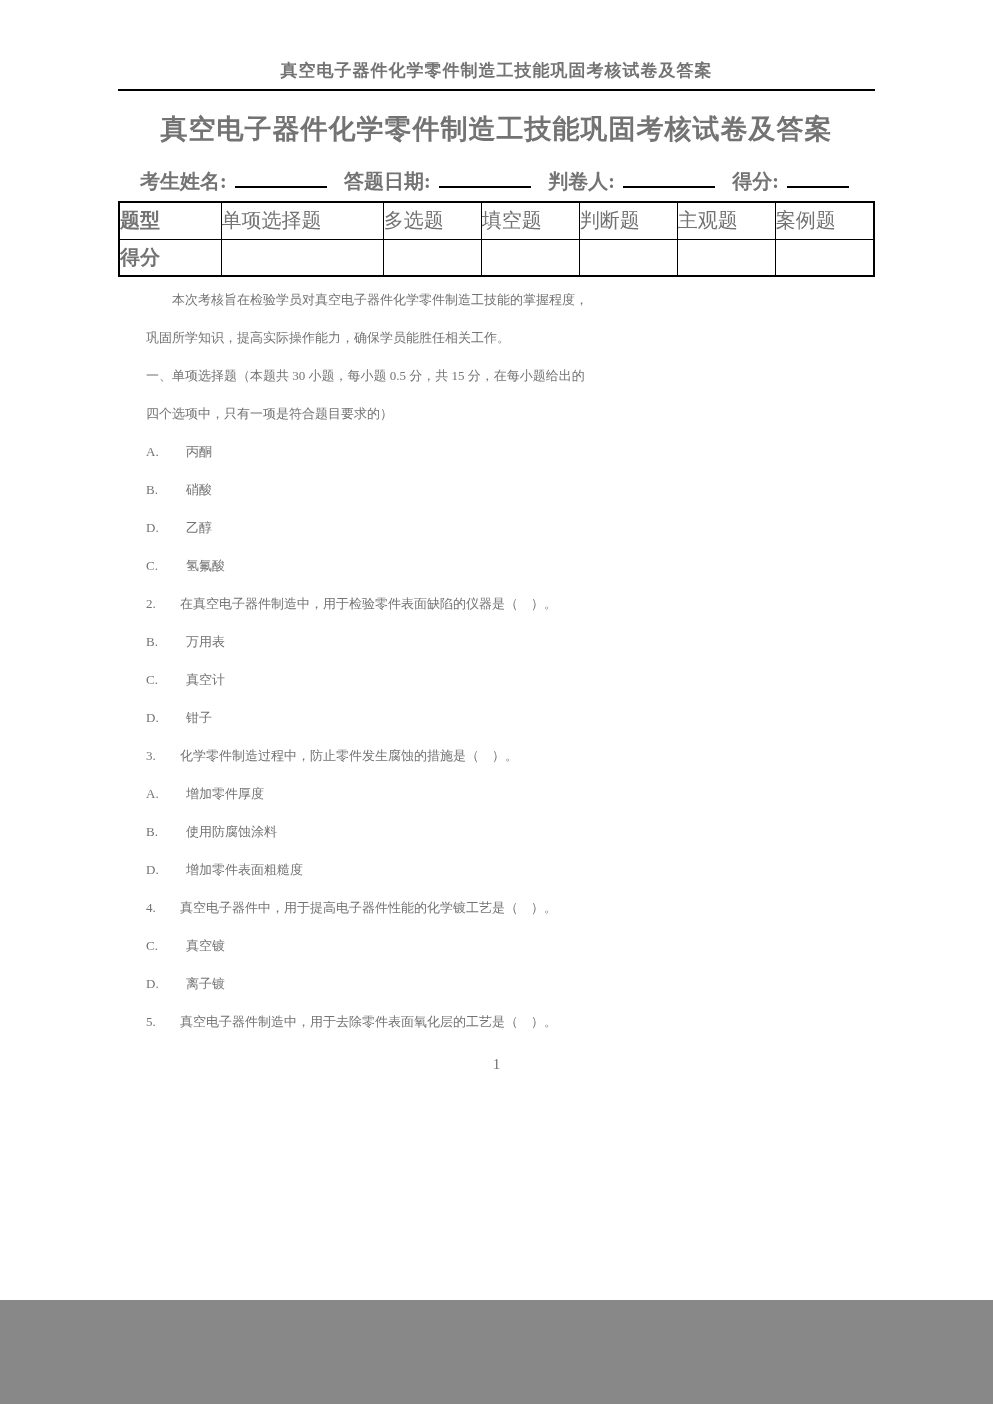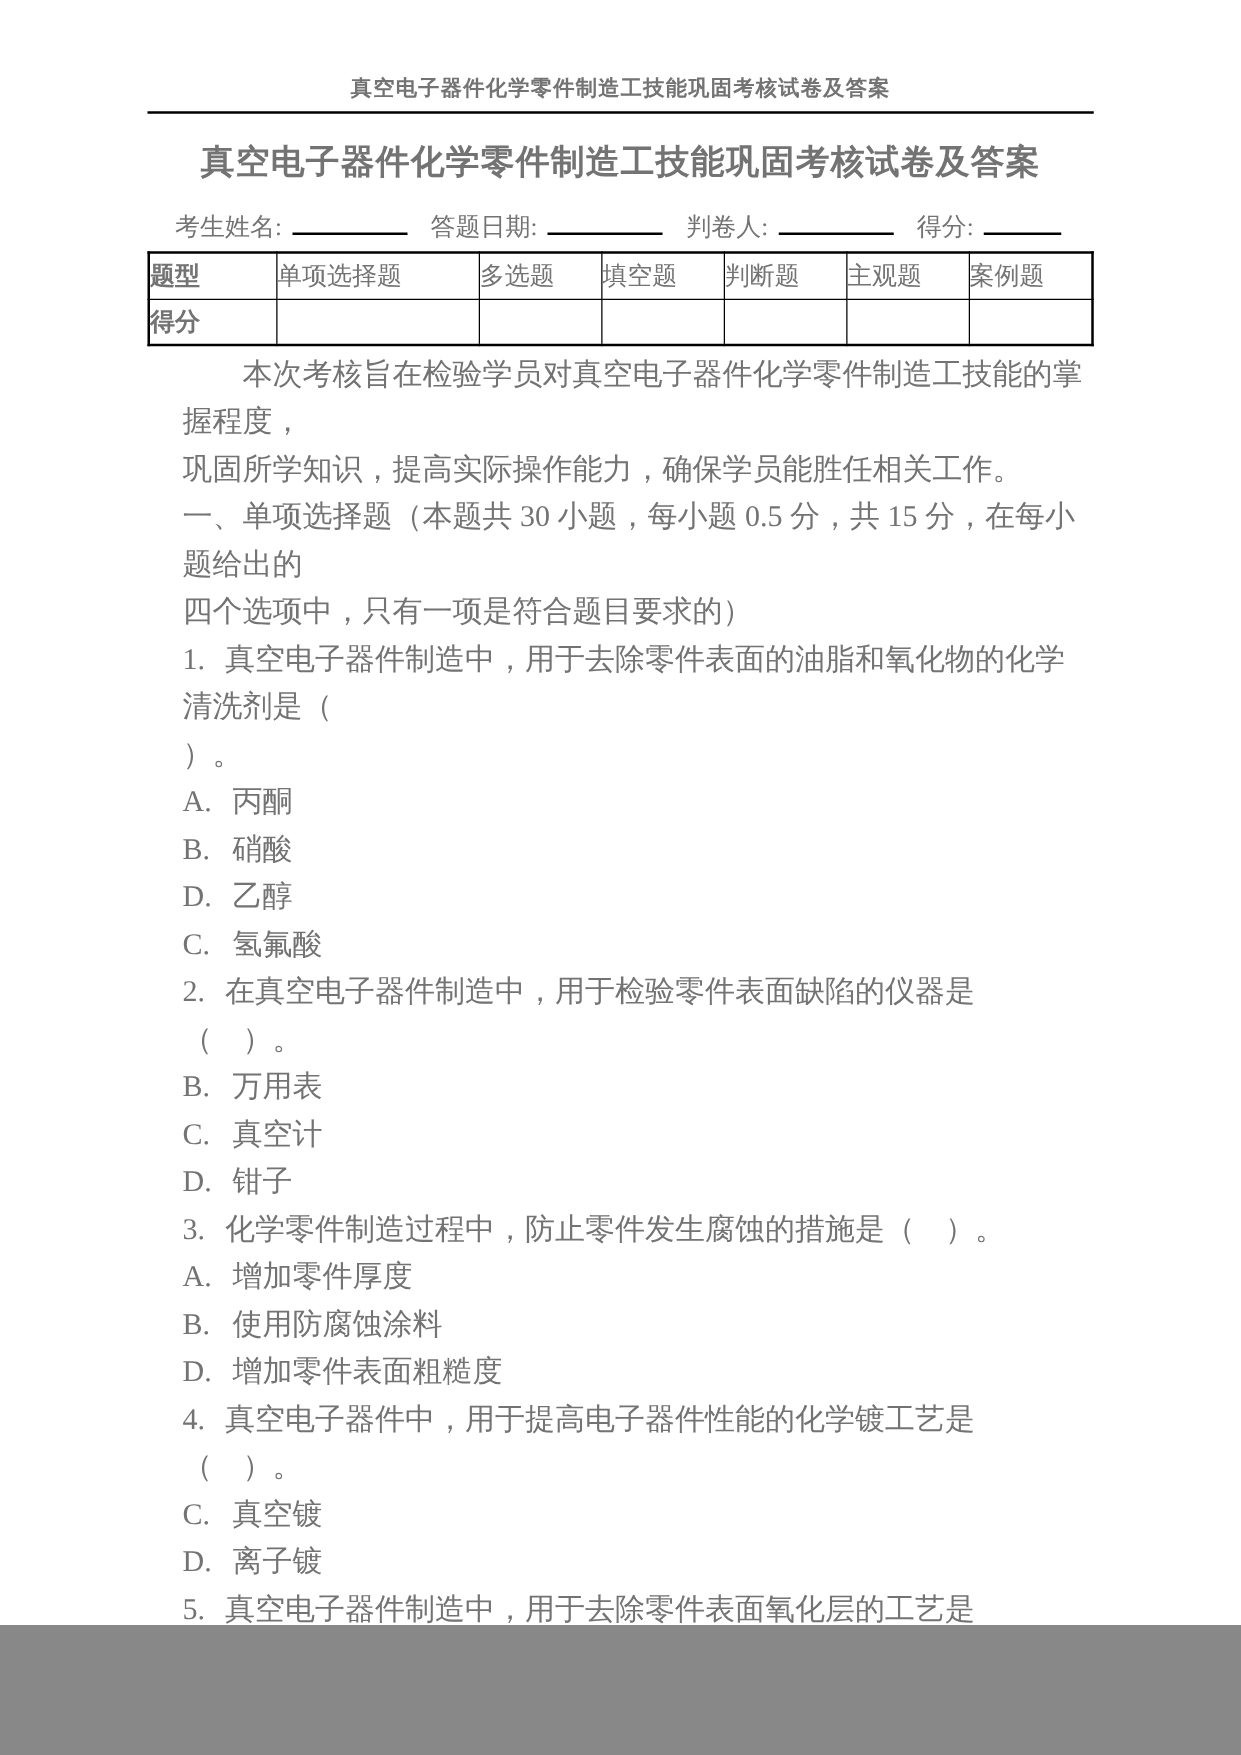--- a/index.html
+++ b/index.html
@@ -38,21 +38,21 @@
     letter-spacing: 1px;
   }
 
   .form-row {
     display: flex;
     justify-content: space-between;
     align-items: flex-end;
     margin-top: 18px;
     padding: 0 26px 0 22px;
     font-size: 20px;
-    font-weight: normal;
+    font-weight: bold;
     height: 30px;
   }
   .form-field { white-space: nowrap; }
   .blank-line {
     display: inline-block;
     width: 92px;
     height: 22px;
     border-bottom: 2px solid #000;
     margin-left: 8px;
     vertical-align: baseline;
@@ -69,21 +69,21 @@
   .score-table td {
     border: 1px solid #000;
     height: 37px;
     vertical-align: middle;
   }
   .score-table td.row-head { font-weight: bold; width: 102px; }
 
   .body-block {
     margin-left: 28px;
     width: 727px;
-    font-size: 24px;
+    font-size: 13px;
     line-height: 38px;
   }
   .prewrap { white-space: pre-wrap; }
   .intro { margin-top: 4px; text-indent: 2em; }
   .q-para { margin: 0; }
   .q-num { display: inline-block; min-width: 34px; }
   .opt-label { display: inline-block; min-width: 40px; }
 
   .page-number {
     margin-top: 12px;
@@ -141,22 +141,20 @@
       </tbody>
     </table>
 
     <p class="body-block intro prewrap">本次考核旨在检验学员对真空电子器件化学零件制造工技能的掌握程度，
 巩固所学知识，提高实际操作能力，确保学员能胜任相关工作。</p>
 
     <p class="body-block prewrap">一、单项选择题（本题共 30 小题，每小题 0.5 分，共 15 分，在每小题给出的
 四个选项中，只有一项是符合题目要求的）</p>
 
     <div class="body-block">
-      <p class="q-para"><span class="q-num">1.</span><span class="prewrap">真空电子器件制造中，用于去除零件表面的油脂和氧化物的化学清洗剂是（
-）。</span></p>
       <p class="q-para"><span class="opt-label">A.</span><span>丙酮</span></p>
       <p class="q-para"><span class="opt-label">B.</span><span>硝酸</span></p>
       <p class="q-para"><span class="opt-label">D.</span><span>乙醇</span></p>
       <p class="q-para"><span class="opt-label">C.</span><span>氢氟酸</span></p>
     </div>
 
     <div class="body-block">
       <p class="q-para"><span class="q-num">2.</span><span>在真空电子器件制造中，用于检验零件表面缺陷的仪器是（　）。</span></p>
       <p class="q-para"><span class="opt-label">B.</span><span>万用表</span></p>
       <p class="q-para"><span class="opt-label">C.</span><span>真空计</span></p>

